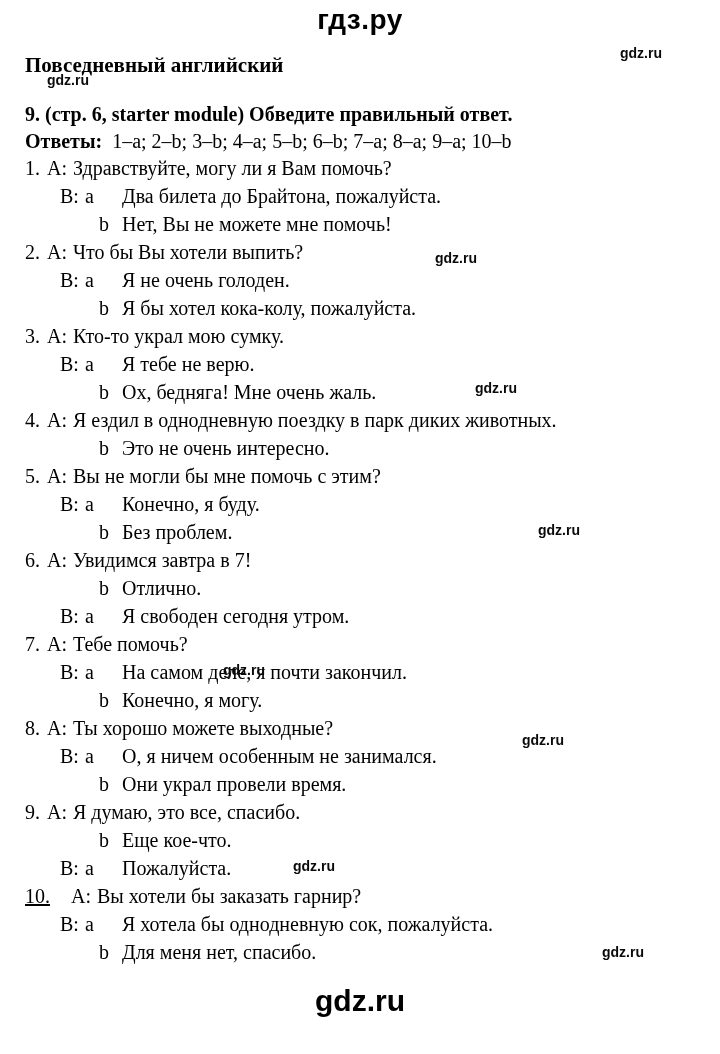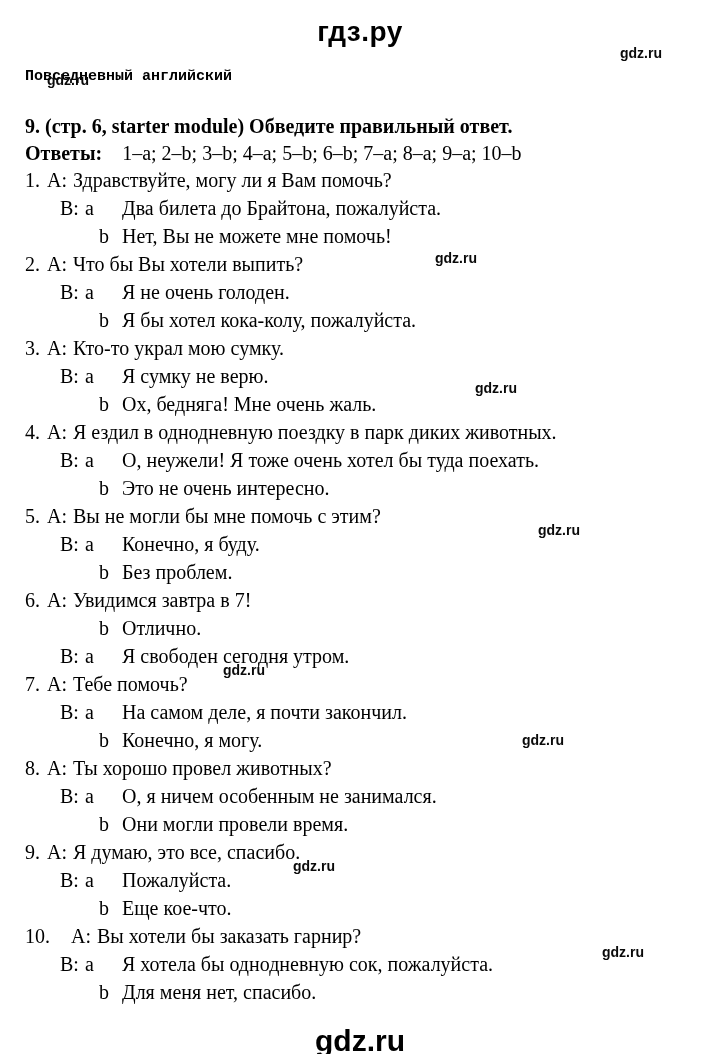--- a/index.html
+++ b/index.html
@@ -5,21 +5,21 @@
   html, body { margin: 0; padding: 0; background: #ffffff; }
   .page {
     position: relative;
     width: 720px;
     height: 1054px;
     background: #ffffff;
     color: #000000;
     overflow: hidden;
     font-family: "Liberation Serif", serif;
     box-sizing: border-box;
-    padding: 16px 0 0 0;
+    padding: 4px 0 0 0;
   }
   
   .brand-top {
     text-align: center;
     font-family: "Liberation Sans", sans-serif;
     font-weight: bold;
     font-size: 28px;
     line-height: 32px;
     letter-spacing: 0.5px;
   }
@@ -28,41 +28,40 @@
     text-align: center;
     font-family: "Liberation Sans", sans-serif;
     font-weight: bold;
     font-size: 30px;
     line-height: 34px;
     margin-top: 18px;
   }
   .category {
     margin: 16px 0 0 25px;
     font-weight: bold;
-    font-size: 15px;
+    font-size: 21px;
     line-height: 26px;
-    font-family: Liberation Mono, monospace;
   }
   .task-title {
     margin: 22px 0 0 25px;
     font-weight: bold;
     font-size: 20px;
     line-height: 28px;
   }
   .answers-line {
     margin-left: 25px;
     font-size: 20px;
     line-height: 26px;
   }
-  .answers-label { font-weight: bold; margin-right: 20px; }
+  .answers-label { font-weight: bold; margin-right: 10px; }
   
   .items { margin: 0 0 0 25px; font-size: 20px; }
   .item .line { line-height: 28px; white-space: nowrap; }
   .num  { display: inline-block; width: 22px; }
-  .item:nth-child(10) .num { width: 46px; }
+  .item:nth-child(10) .num { width: 46px; text-decoration: underline; }
   .spk  { display: inline-block; width: 26px; }
   .line-ba { padding-left: 35px; }
   .spk-b { display: inline-block; width: 25px; }
   .opt-a { display: inline-block; width: 37px; }
   .line-b { padding-left: 74px; }
   .opt-b { display: inline-block; width: 23px; }
   
   .wm {
     position: absolute;
     font-family: "Liberation Sans", sans-serif;
@@ -110,34 +109,31 @@
     <div class="line line-b">
       <span class="opt-b">b</span><span class="txt">Я бы хотел кока-колу, пожалуйста.</span>
     </div>
   </div>
 
   <div class="item">
     <div class="line line-q">
       <span class="num">3.</span><span class="spk">A:</span><span class="txt">Кто-то украл мою сумку.</span>
     </div>
     <div class="line line-ba">
-      <span class="spk-b">B:</span><span class="opt-a">a</span><span class="txt">Я сумку не верю.</span>
+      <span class="spk-b">B:</span><span class="opt-a">a</span><span class="txt">Я тебе не верю.</span>
     </div>
     <div class="line line-b">
       <span class="opt-b">b</span><span class="txt">Ох, бедняга! Мне очень жаль.</span>
     </div>
   </div>
 
   <div class="item">
     <div class="line line-q">
       <span class="num">4.</span><span class="spk">A:</span><span class="txt">Я ездил в однодневную поездку в парк диких животных.</span>
     </div>
-    <div class="line line-ba">
-      <span class="spk-b">B:</span><span class="opt-a">a</span><span class="txt">О, неужели! Я тоже очень хотел бы туда поехать.</span>
-    </div>
     <div class="line line-b">
       <span class="opt-b">b</span><span class="txt">Это не очень интересно.</span>
     </div>
   </div>
 
   <div class="item">
     <div class="line line-q">
       <span class="num">5.</span><span class="spk">A:</span><span class="txt">Вы не могли бы мне помочь с этим?</span>
     </div>
     <div class="line line-ba">
@@ -167,39 +163,39 @@
     <div class="line line-ba">
       <span class="spk-b">B:</span><span class="opt-a">a</span><span class="txt">На самом деле, я почти закончил.</span>
     </div>
     <div class="line line-b">
       <span class="opt-b">b</span><span class="txt">Конечно, я могу.</span>
     </div>
   </div>
 
   <div class="item">
     <div class="line line-q">
-      <span class="num">8.</span><span class="spk">A:</span><span class="txt">Ты хорошо провел животных?</span>
+      <span class="num">8.</span><span class="spk">A:</span><span class="txt">Ты хорошо можете выходные?</span>
     </div>
     <div class="line line-ba">
       <span class="spk-b">B:</span><span class="opt-a">a</span><span class="txt">О, я ничем особенным не занимался.</span>
     </div>
     <div class="line line-b">
-      <span class="opt-b">b</span><span class="txt">Они могли провели время.</span>
+      <span class="opt-b">b</span><span class="txt">Они украл провели время.</span>
     </div>
   </div>
 
   <div class="item">
     <div class="line line-q">
       <span class="num">9.</span><span class="spk">A:</span><span class="txt">Я думаю, это все, спасибо.</span>
     </div>
+    <div class="line line-b">
+      <span class="opt-b">b</span><span class="txt">Еще кое-что.</span>
+    </div>
     <div class="line line-ba">
       <span class="spk-b">B:</span><span class="opt-a">a</span><span class="txt">Пожалуйста.</span>
-    </div>
-    <div class="line line-b">
-      <span class="opt-b">b</span><span class="txt">Еще кое-что.</span>
     </div>
   </div>
 
   <div class="item">
     <div class="line line-q">
       <span class="num">10.</span><span class="spk">A:</span><span class="txt">Вы хотели бы заказать гарнир?</span>
     </div>
     <div class="line line-ba">
       <span class="spk-b">B:</span><span class="opt-a">a</span><span class="txt">Я хотела бы однодневную сок, пожалуйста.</span>
     </div>

